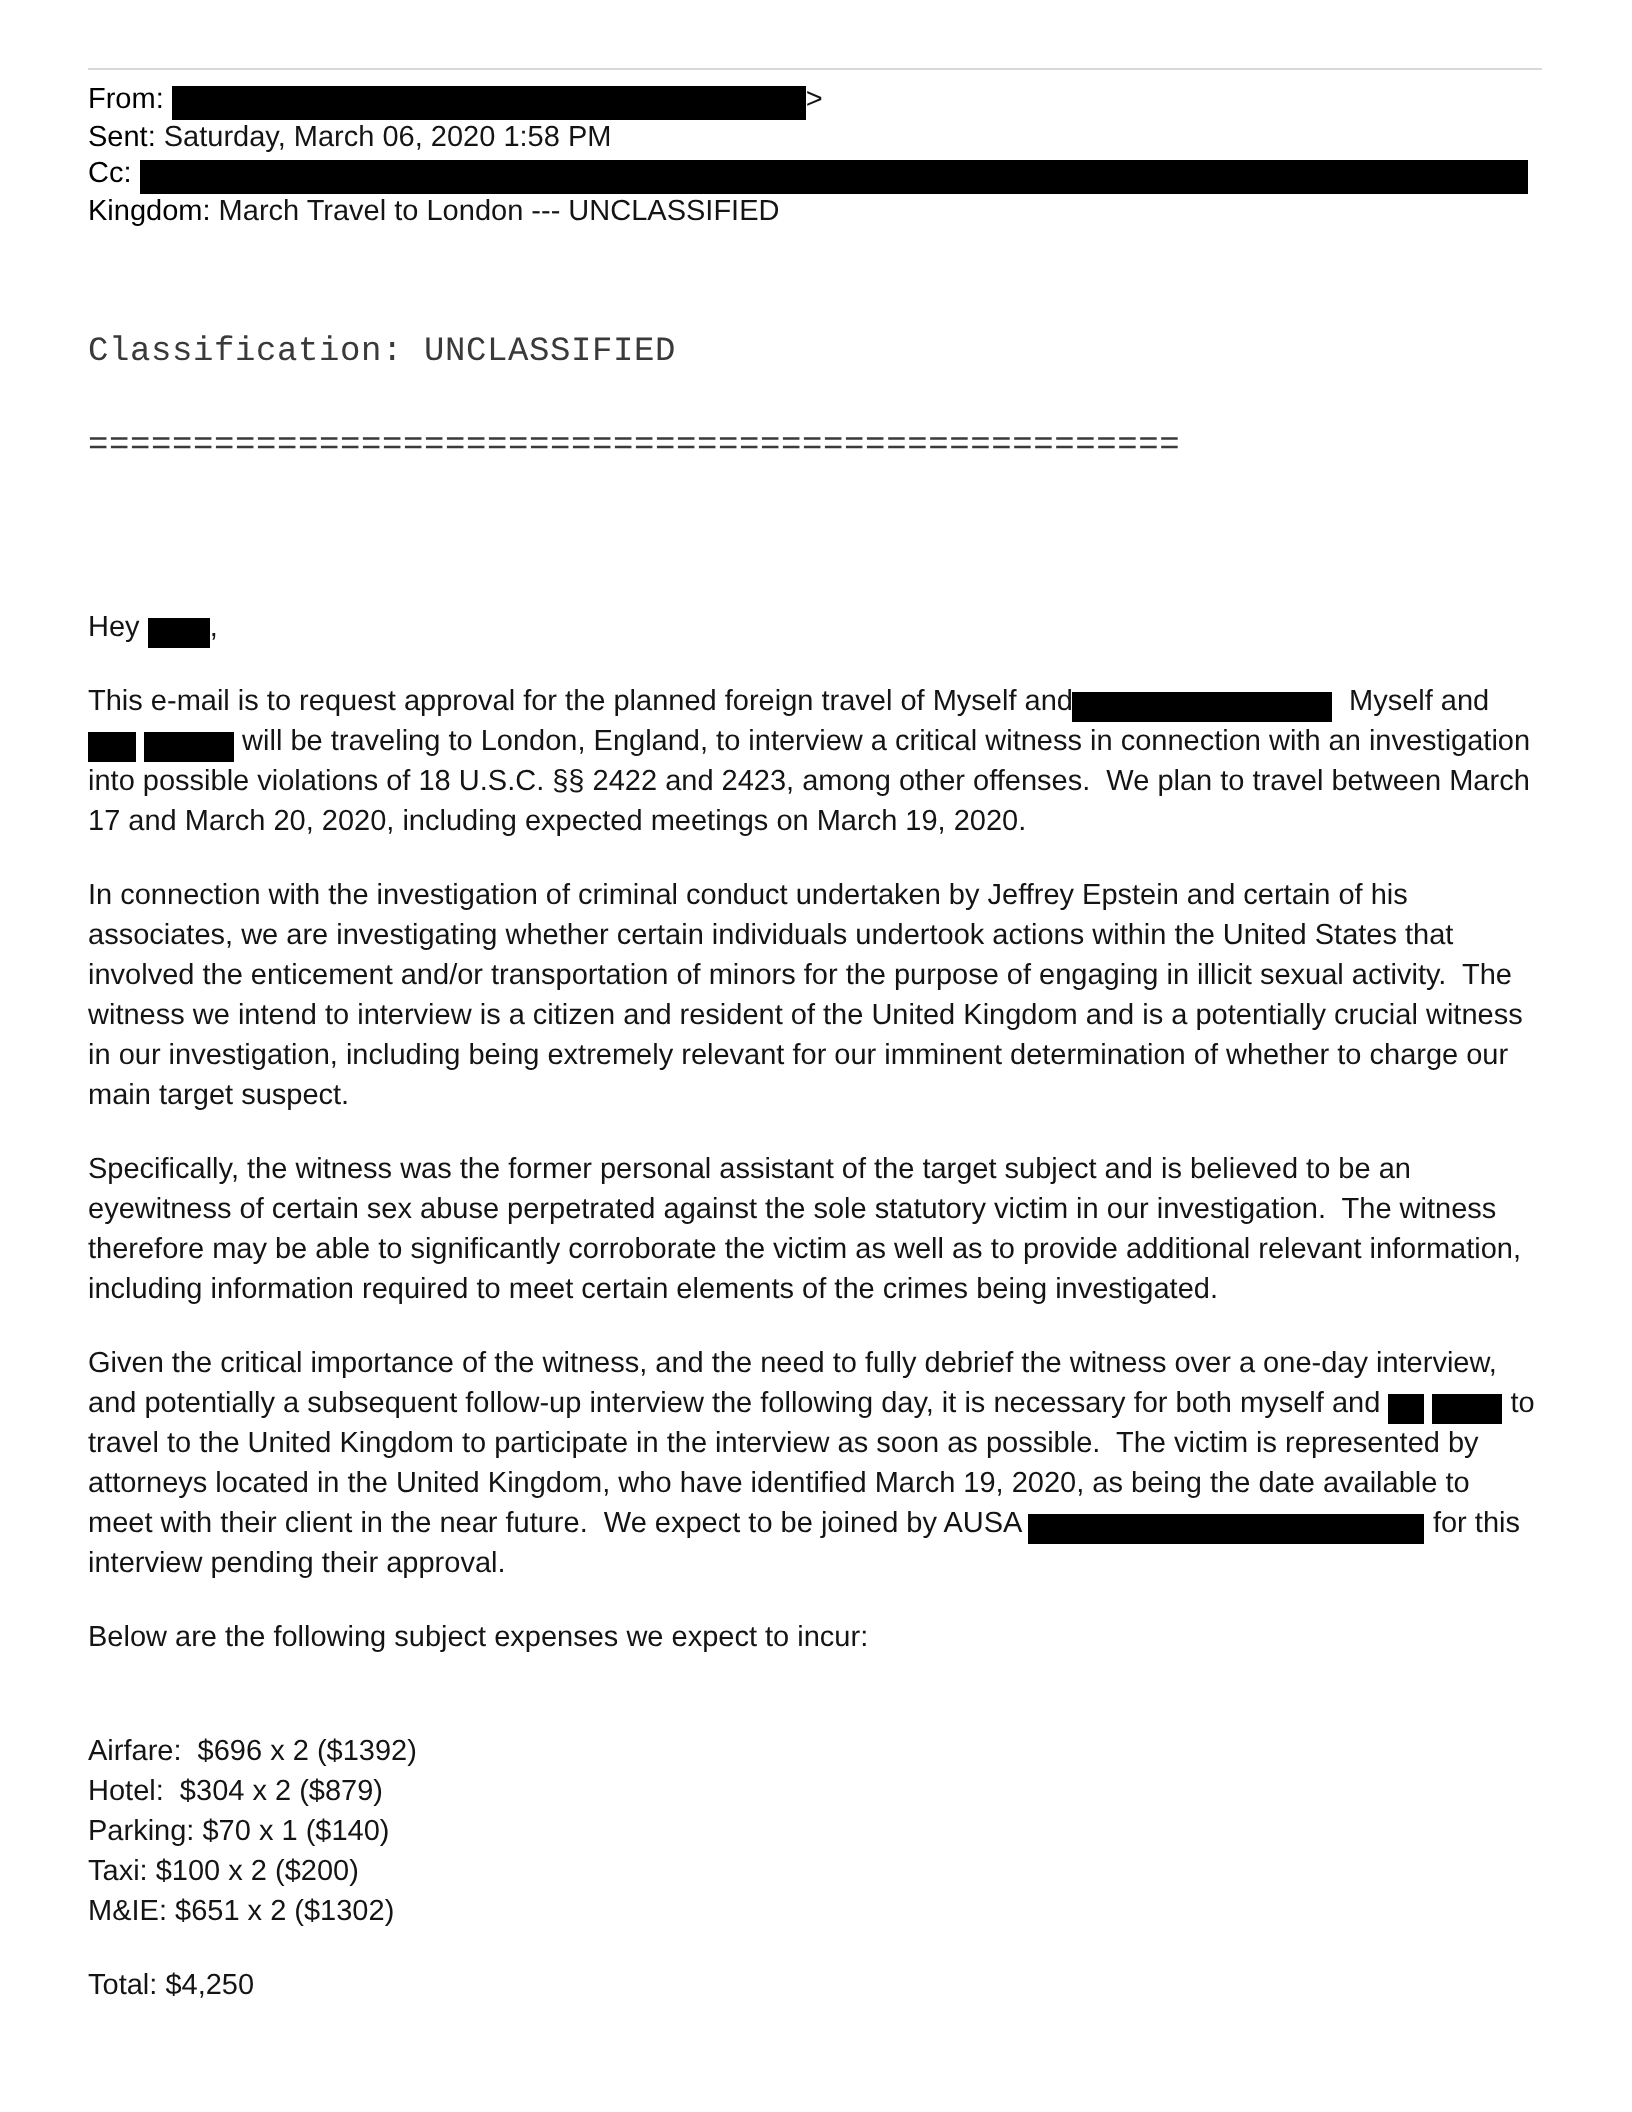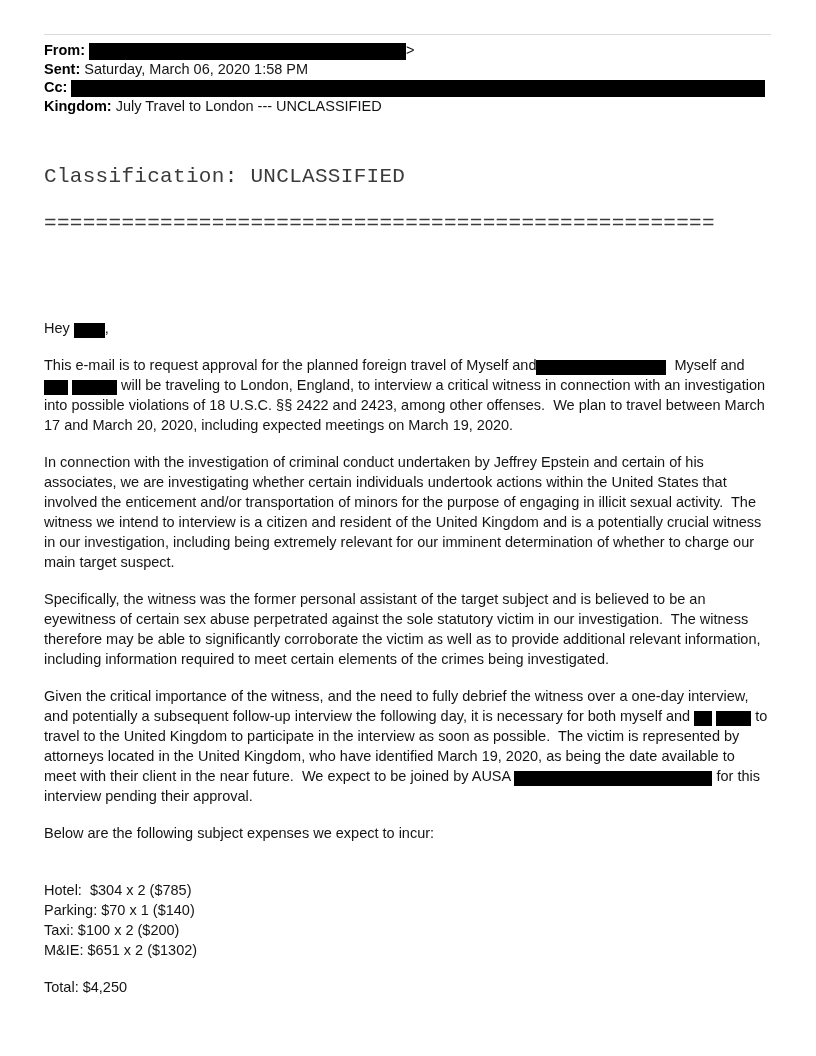--- a/index.html
+++ b/index.html
@@ -19,74 +19,75 @@
     border-top: 1px solid #d9d9d9;
     width: 100%;
     height: 0;
   }
   .email-header {
     margin-top: 6px;
     font-size: 14.5px;
     line-height: 18.6px;
   }
   .email-header .row { white-space: pre-wrap; }
-  .email-header .lbl { font-weight: 700; color: #000; }
+  .email-header .lbl { font-weight: 400; color: #000; }
   .redact {
     display: inline-block;
     background: #000;
     height: 15px;
     vertical-align: text-bottom;
     margin-bottom: -2px;
   }
   .mono-block {
     font-family: "Liberation Mono", monospace;
-    font-size: 21px;
+    font-size: 17px;
     line-height: 15.5px;
     letter-spacing: 0.3px;
     color: #3a3a3a;
     white-space: pre-wrap;
   }
   .class-top { margin-top: 23px; }
   .body-text { font-size: 14.5px; line-height: 20px; }
-  .greeting { margin-top: 56px; white-space: pre-wrap; }
+  .greeting { margin-top: 42px; white-space: pre-wrap; }
   .para { margin-top: 17px; white-space: pre-wrap; }
   .expense-list { margin-top: 37px; }
   .expense-line { white-space: pre-wrap; }
   .total-line { margin-top: 17px; white-space: pre-wrap; }
 </style>
 </head>
 <body>
 
 <div class="page">
 
   <div class="top-rule"></div>
 
   <div class="email-header">
     <div class="row"><span class="lbl">From: </span><span><span class="redact" style="width: 317px; height: 17px;"></span><span>&gt;</span></span></div>
     <div class="row"><span class="lbl">Sent: </span><span><span>Saturday, March 06, 2020 1:58 PM</span></span></div>
     <div class="row"><span class="lbl">Cc: </span><span><span class="redact" style="width: 694px; height: 17px;"></span></span></div>
-    <div class="row"><span class="lbl">Kingdom: </span><span><span>July Travel to London --- UNCLASSIFIED</span></span></div>
+    <div class="row"><span class="lbl">Kingdom: </span><span><span>March Travel to London --- UNCLASSIFIED</span></span></div>
   </div>
 
   <div class="mono-block class-top">
     <div>Classification: UNCLASSIFIED</div>
     <div>====================================================</div>
   </div>
 
   <div class="body-text">
     <div class="greeting"><span>Hey </span><span class="redact" style="width: 31px;"></span><span>,</span></div>
 
     <div class="para"><span>This e-mail is to request approval for the planned foreign travel of Myself and</span><span class="redact" style="width: 130px;"></span><span>  Myself and </span><span class="redact" style="width: 24px;"></span><span> </span><span class="redact" style="width: 45px;"></span><span> will be traveling to London, England, to interview a critical witness in connection with an investigation into possible violations of 18 U.S.C. §§ 2422 and 2423, among other offenses.  We plan to travel between March 17 and March 20, 2020, including expected meetings on March 19, 2020.</span></div>
     <div class="para"><span>In connection with the investigation of criminal conduct undertaken by Jeffrey Epstein and certain of his associates, we are investigating whether certain individuals undertook actions within the United States that involved the enticement and/or transportation of minors for the purpose of engaging in illicit sexual activity.  The witness we intend to interview is a citizen and resident of the United Kingdom and is a potentially crucial witness in our investigation, including being extremely relevant for our imminent determination of whether to charge our main target suspect.</span></div>
     <div class="para"><span>Specifically, the witness was the former personal assistant of the target subject and is believed to be an eyewitness of certain sex abuse perpetrated against the sole statutory victim in our investigation.  The witness therefore may be able to significantly corroborate the victim as well as to provide additional relevant information, including information required to meet certain elements of the crimes being investigated.</span></div>
     <div class="para"><span>Given the critical importance of the witness, and the need to fully debrief the witness over a one-day interview, and potentially a subsequent follow-up interview the following day, it is necessary for both myself and </span><span class="redact" style="width: 18px;"></span><span> </span><span class="redact" style="width: 35px;"></span><span> to travel to the United Kingdom to participate in the interview as soon as possible.  The victim is represented by attorneys located in the United Kingdom, who have identified March 19, 2020, as being the date available to meet with their client in the near future.  We expect to be joined by AUSA </span><span class="redact" style="width: 198px;"></span><span> for this interview pending their approval.</span></div>
     <div class="para"><span>Below are the following subject expenses we expect to incur:</span></div>
 
     <div class="expense-list">
-      <div class="expense-line">Hotel:  $304 x 2 ($785)</div>
+      <div class="expense-line">Airfare:  $696 x 2 ($1392)</div>
+      <div class="expense-line">Hotel:  $304 x 2 ($879)</div>
       <div class="expense-line">Parking: $70 x 1 ($140)</div>
       <div class="expense-line">Taxi: $100 x 2 ($200)</div>
       <div class="expense-line">M&amp;IE: $651 x 2 ($1302)</div>
     </div>
 
     <div class="total-line"><span>Total: </span><span style="font-weight: 400;">$4,250</span></div>
   </div>
 
 </div>
 

